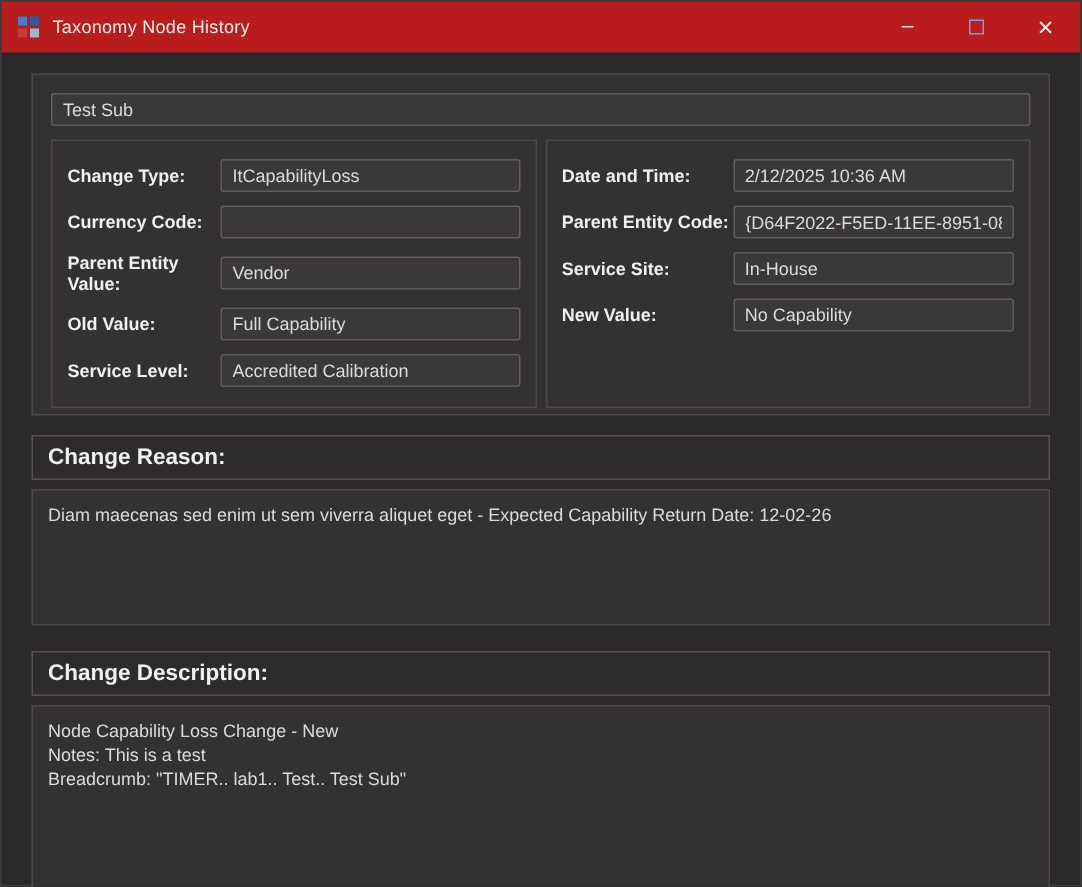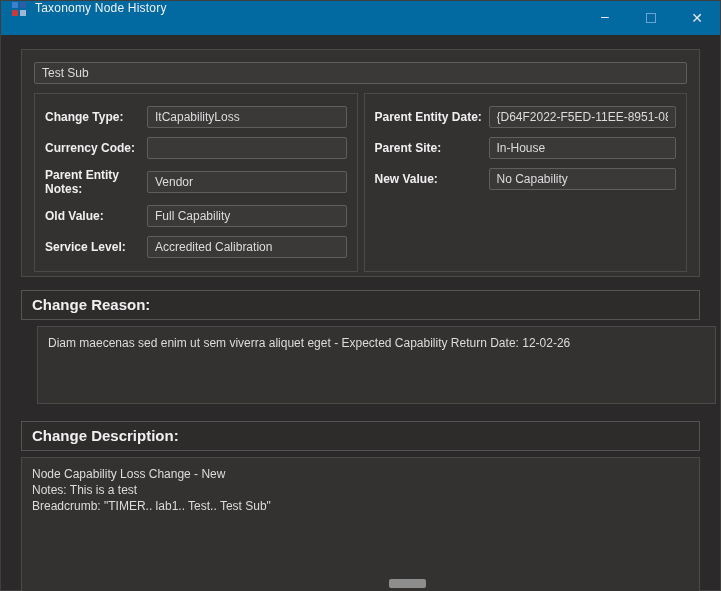--- a/index.html
+++ b/index.html
@@ -12,22 +12,22 @@
   }
   .window {
     width: 721px; height: 591px;
     border: 1px solid #413e3e;
     display: flex; flex-direction: column;
     background: #2b2929;
   }
   
   .titlebar {
     height: 34px; flex: 0 0 34px;
-    background: #0369a1;
-    display: flex; align-items: flex-start;
+    background: #b91c1c;
+    display: flex; align-items: center;
   }
   .title-icon { width: 16px; height: 16px; margin: 0 8px 0 10px; flex: 0 0 16px; }
   .title-text { font-size: 12px; color: #f2f2f2; letter-spacing: 0.2px; }
   .win-controls { margin-left: auto; display: flex; height: 100%; }
   .win-btn {
     width: 46px; height: 100%;
     display: flex; align-items: center; justify-content: center;
     color: #e8e8e8; font-size: 14px; cursor: default; background: transparent; border: 0;
   }
   .max-box { width: 10px; height: 10px; border: 1px solid #6ea3d8; display: inline-block; }
@@ -80,21 +80,21 @@
     background: #343131;
     border: 1px solid #4c4949;
     color: #dcdcdc;
     font-family: "Liberation Sans", sans-serif;
     font-size: 12px;
     line-height: 1.35;
     padding: 8px 10px;
     resize: none;
     outline: none;
   }
-  .memo.reason { height: 78px; margin-left: 16px; }
+  .memo.reason { height: 91px; }
   .memo.desc { height: 140px; margin-top: 6px; }
   .desc-gap { margin-top: 17px; }
   
   .hscroll-thumb {
     position: absolute;
     left: 388px; bottom: 9px;
     width: 37px; height: 9px;
     background: #8d8d8d;
     border-radius: 2px;
   }
@@ -140,40 +140,44 @@
         <div class="group">
           <div class="field-row">
             <span class="flabel left-l">Change Type:</span>
             <input class="finput" readonly="" value="ItCapabilityLoss" style="">
           </div>
           <div class="field-row">
             <span class="flabel left-l">Currency Code:</span>
             <input class="finput" readonly="" value="" style="">
           </div>
           <div class="field-row">
-            <span class="flabel left-l">Parent Entity Notes:</span>
+            <span class="flabel left-l">Parent Entity Value:</span>
             <input class="finput" readonly="" value="Vendor" style="">
           </div>
           <div class="field-row">
             <span class="flabel left-l">Old Value:</span>
             <input class="finput" readonly="" value="Full Capability" style="">
           </div>
           <div class="field-row">
             <span class="flabel left-l">Service Level:</span>
             <input class="finput" readonly="" value="Accredited Calibration" style="">
           </div>
         </div>
 
         <div class="group">
           <div class="field-row">
-            <span class="flabel right-l">Parent Entity Date:</span>
+            <span class="flabel right-l">Date and Time:</span>
+            <input class="finput" readonly="" value="2/12/2025 10:36 AM" style="">
+          </div>
+          <div class="field-row">
+            <span class="flabel right-l">Parent Entity Code:</span>
             <input class="finput" readonly="" value="{D64F2022-F5ED-11EE-8951-088E901F3" style="">
           </div>
           <div class="field-row">
-            <span class="flabel right-l">Parent Site:</span>
+            <span class="flabel right-l">Service Site:</span>
             <input class="finput" readonly="" value="In-House" style="">
           </div>
           <div class="field-row">
             <span class="flabel right-l">New Value:</span>
             <input class="finput" readonly="" value="No Capability" style="">
           </div>
         </div>
 
       </div>
     </div>

